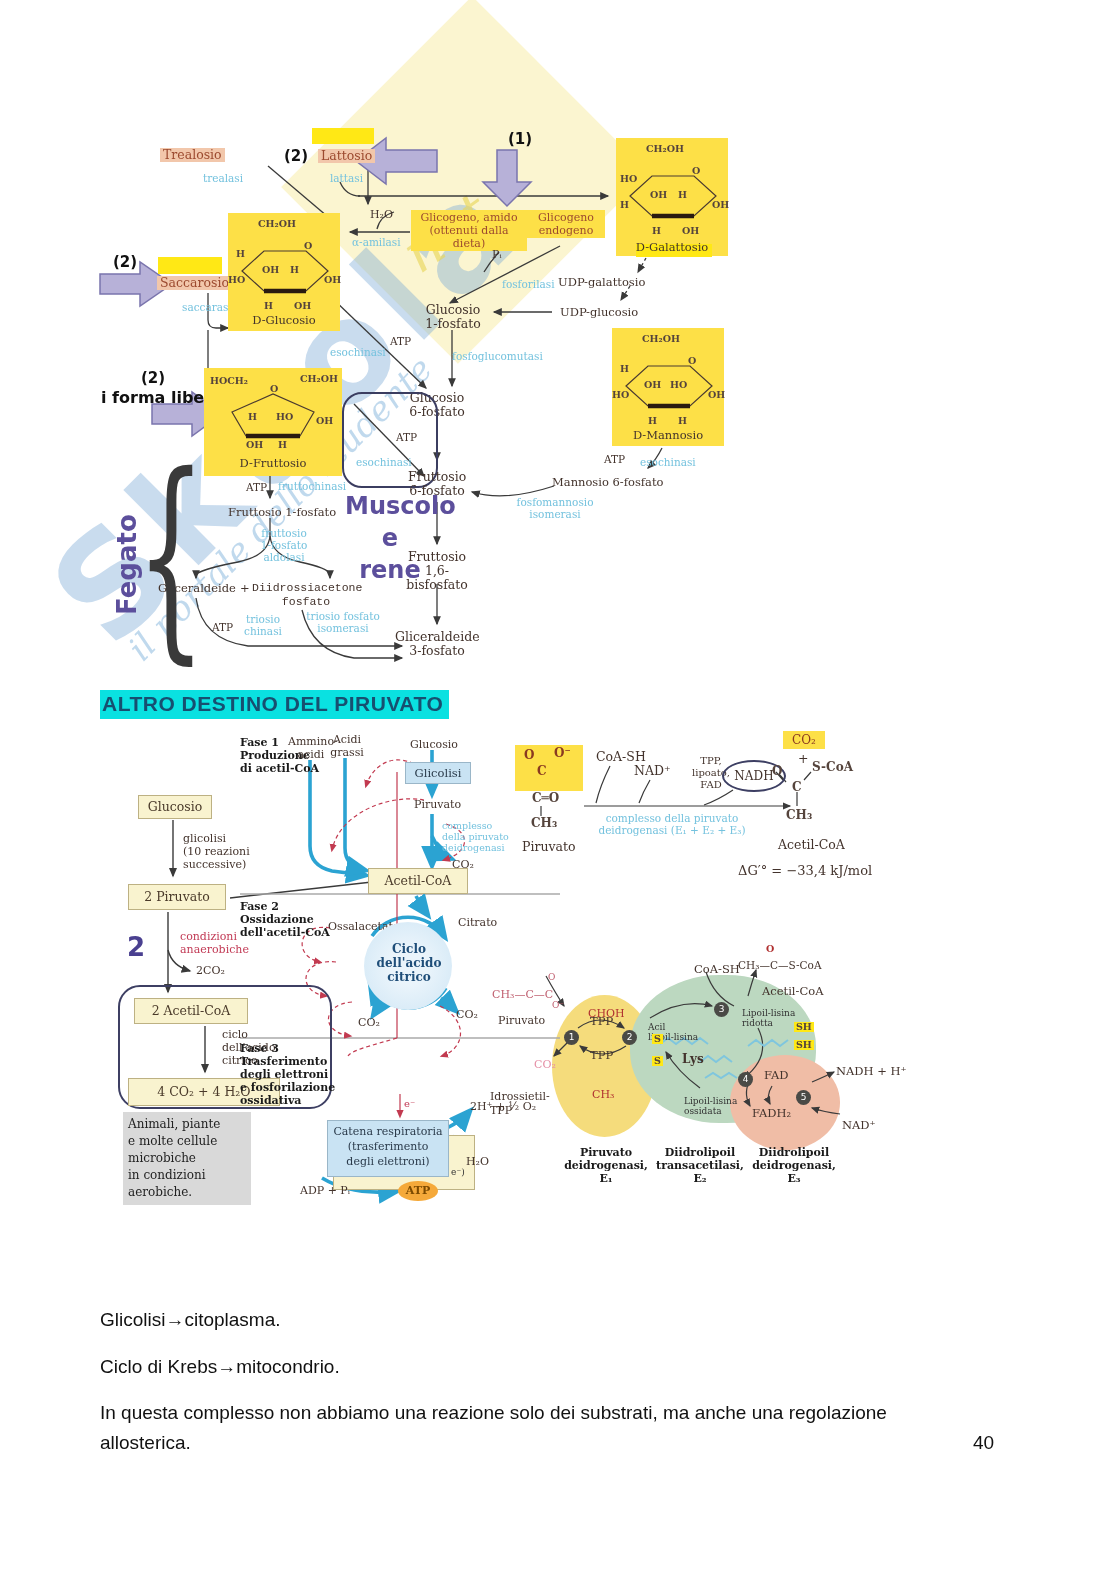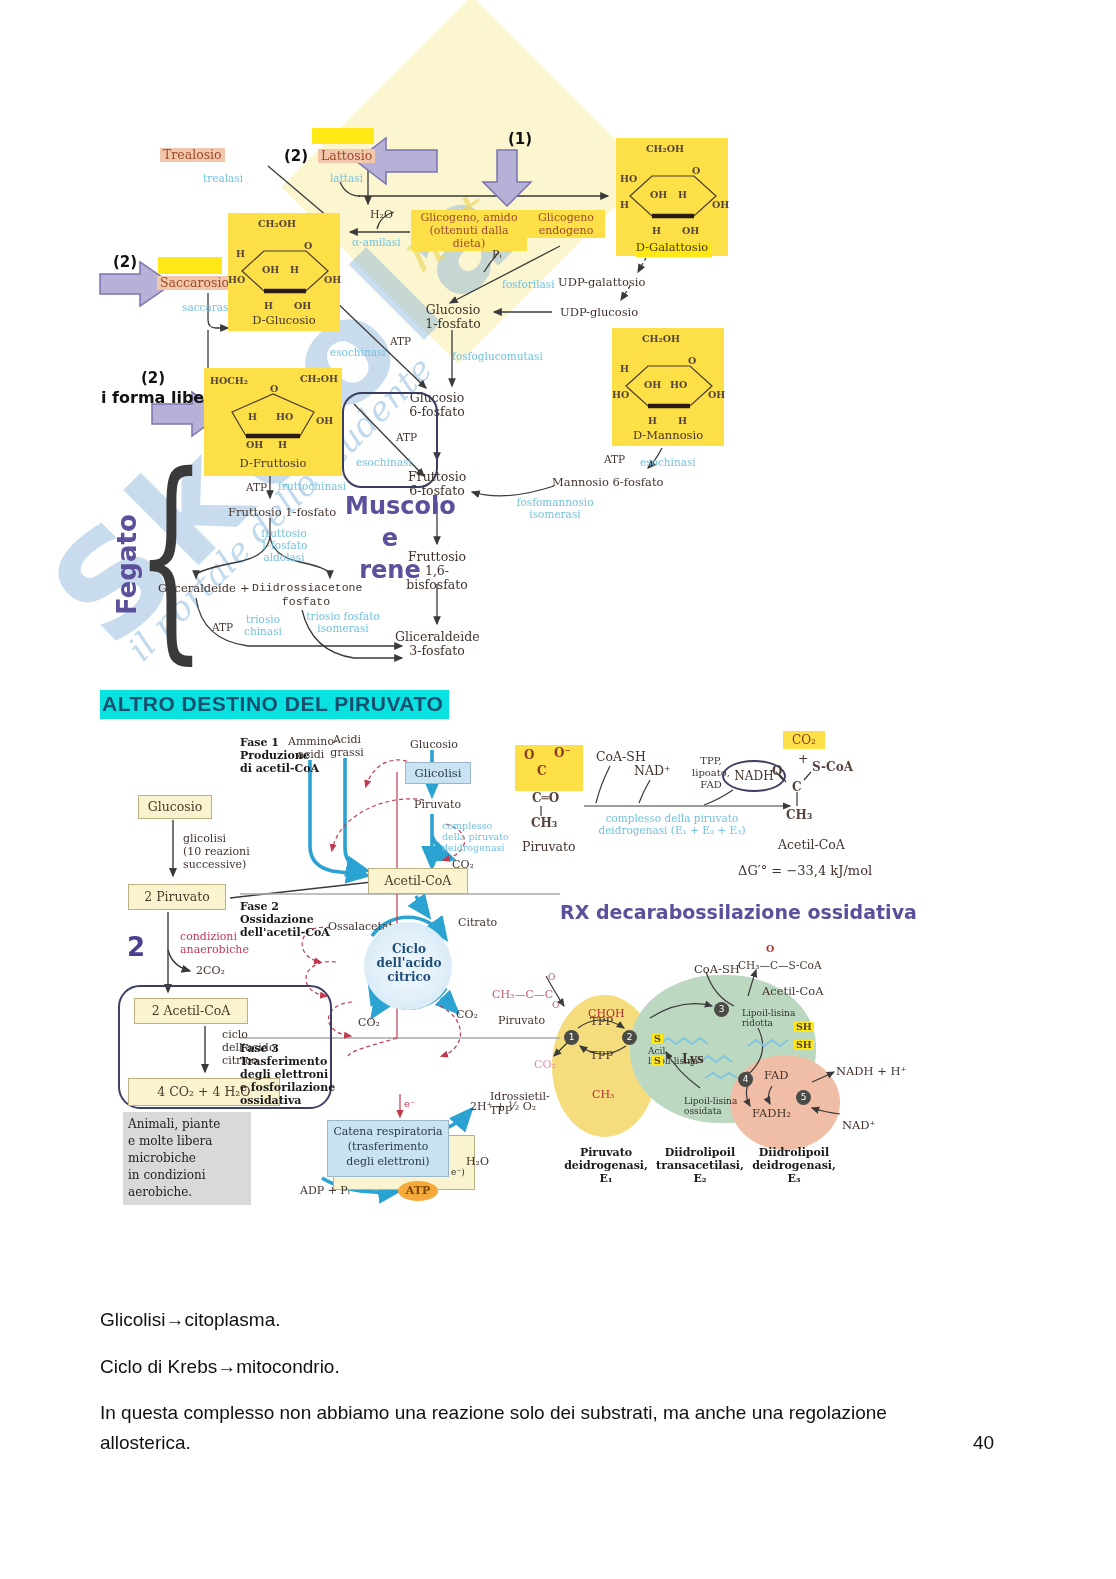--- a/index.html
+++ b/index.html
@@ -347,21 +347,21 @@
   <div class="a z2" style="left:118px;top:985px;width:210px;height:120px;border:2.5px solid #3d3f63;border-radius:22px;"></div>
   <div class="a z2 ybox" style="left:134px;top:998px;width:112px;height:24px;line-height:24px;">2 Acetil-CoA</div>
   <div class="a z2 sm" style="left:222px;top:1028px;">
     <div>ciclo</div>
     <div>dell'acido</div>
     <div>citrico</div>
   </div>
   <div class="a z2 ybox" style="left:128px;top:1078px;width:150px;height:26px;line-height:26px;">4 CO₂ + 4 H₂O</div>
   <div class="a z2 grayb" style="left:123px;top:1112px;width:118px;">
     <div>Animali, piante</div>
-    <div>e molte libera</div>
+    <div>e molte cellule</div>
     <div>microbiche</div>
     <div>in condizioni</div>
     <div>aerobiche.</div>
   </div>
 
   <div class="a z2 fase" style="left:240px;top:736px;">
     <div>Fase 1</div>
     <div>Produzione</div>
     <div>di acetil-CoA</div>
   </div>
@@ -442,42 +442,41 @@
   </div>
   <div class="a z2 salbox c" style="left:783px;top:731px;width:42px;height:18px;font-size:12px;color:#8a3a20;line-height:18px;">CO₂</div>
   <span class="a z2 met" style="left:798px;top:752px;">+</span>
   <span class="a z2 atom" style="left:772px;top:766px;font-size:12px;">O</span>
   <span class="a z2 atom" style="left:792px;top:782px;font-size:12px;">C</span>
   <span class="a z2 atom" style="left:812px;top:762px;font-size:12px;">S-CoA</span>
   <span class="a z2 atom" style="left:786px;top:810px;font-size:12px;">CH₃</span>
   <span class="a z2 met" style="left:778px;top:838px;">Acetil-CoA</span>
   <span class="a z2 met" style="left:738px;top:864px;font-size:13px;">ΔG′° = −33,4 kJ/mol</span>
 
-  <span class="a z2 hand" style="left:560px;top:901px;font-size:19px;">RX decarabossilazione ossidativa</span>
 
   <div class="a blob" style="left:552px;top:995px;width:105px;height:142px;background:#f5dc7c;"></div>
   <div class="a blob" style="left:630px;top:975px;width:186px;height:148px;background:#bcd8c0;border-radius:48%;"></div>
   <div class="a blob" style="left:730px;top:1055px;width:110px;height:95px;background:#f0bda6;"></div>
 
   <span class="a z2 redt" style="left:492px;top:988px;font-size:11px;color:#c06070;">CH₃—C—C</span>
   <span class="a z2 redt" style="left:548px;top:972px;font-size:9px;color:#c06070;">O</span>
   <span class="a z2 redt" style="left:552px;top:1000px;font-size:9px;color:#c06070;">O⁻</span>
   <span class="a z2 met" style="left:498px;top:1014px;font-size:11px;">Piruvato</span>
   <span class="a z2 pink" style="left:534px;top:1058px;font-size:11px;">CO₂</span>
   <span class="a z2 met" style="left:590px;top:1014px;font-size:11.5px;">TPP</span>
   <div class="a step" style="left:564px;top:1030px;">1</div>
   <div class="a step" style="left:622px;top:1030px;">2</div>
   <span class="a z2 met" style="left:590px;top:1048px;font-size:11.5px;">TPP</span>
   <span class="a z2 redt" style="left:588px;top:1007px;font-size:11px;color:#b03030;">CHOH</span>
   <span class="a z2 redt" style="left:592px;top:1088px;font-size:11px;color:#b03030;">CH₃</span>
   <div class="a z2 met" style="left:490px;top:1090px;font-size:11px;">
     <div>Idrossietil-</div>
     <div>TPP</div>
   </div>
-  <div class="a z2 tiny" style="left:648px;top:1022px;margin-top:24px;">
+  <div class="a z2 tiny" style="left:648px;top:1022px;">
     <div>Acil</div>
     <div>lipoil-lisina</div>
   </div>
   <span class="a z2 met" style="left:682px;top:1052px;font-weight:700;font-size:12px;">Lys</span>
   <div class="a z2 tiny" style="left:742px;top:1008px;">
     <div>Lipoil-lisina</div>
     <div>ridotta</div>
   </div>
   <div class="a z2 tiny" style="left:684px;top:1096px;">
     <div>Lipoil-lisina</div>

